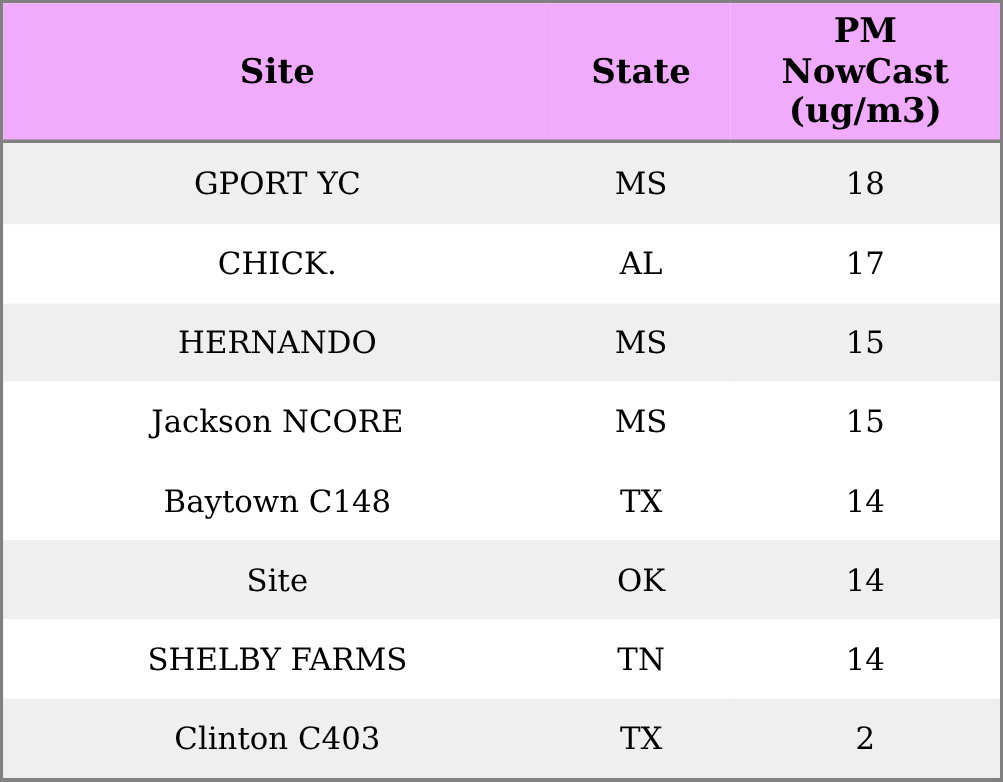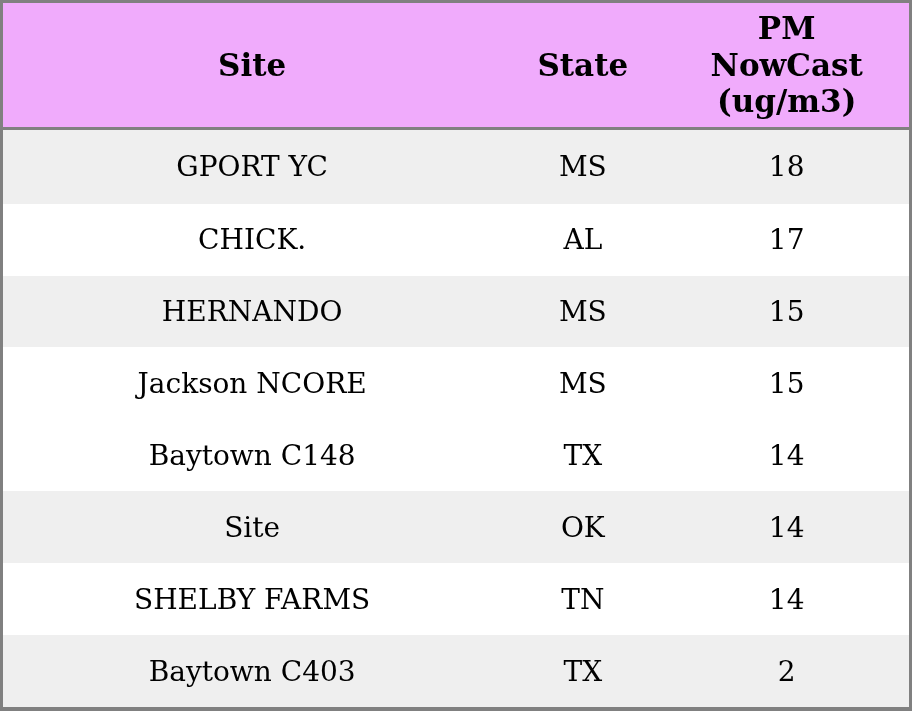--- a/index.html
+++ b/index.html
@@ -112,19 +112,19 @@
     <td>Site</td>
     <td>OK</td>
     <td>14</td>
   </tr>
         <tr>
     <td>SHELBY FARMS</td>
     <td>TN</td>
     <td>14</td>
   </tr>
         <tr class="odd">
-    <td>Baytown C403</td>
+    <td>Clinton C403</td>
     <td>TX</td>
     <td>2</td>
   </tr>
       </tbody>
   </table>
 </div>
 
 </body></html>

